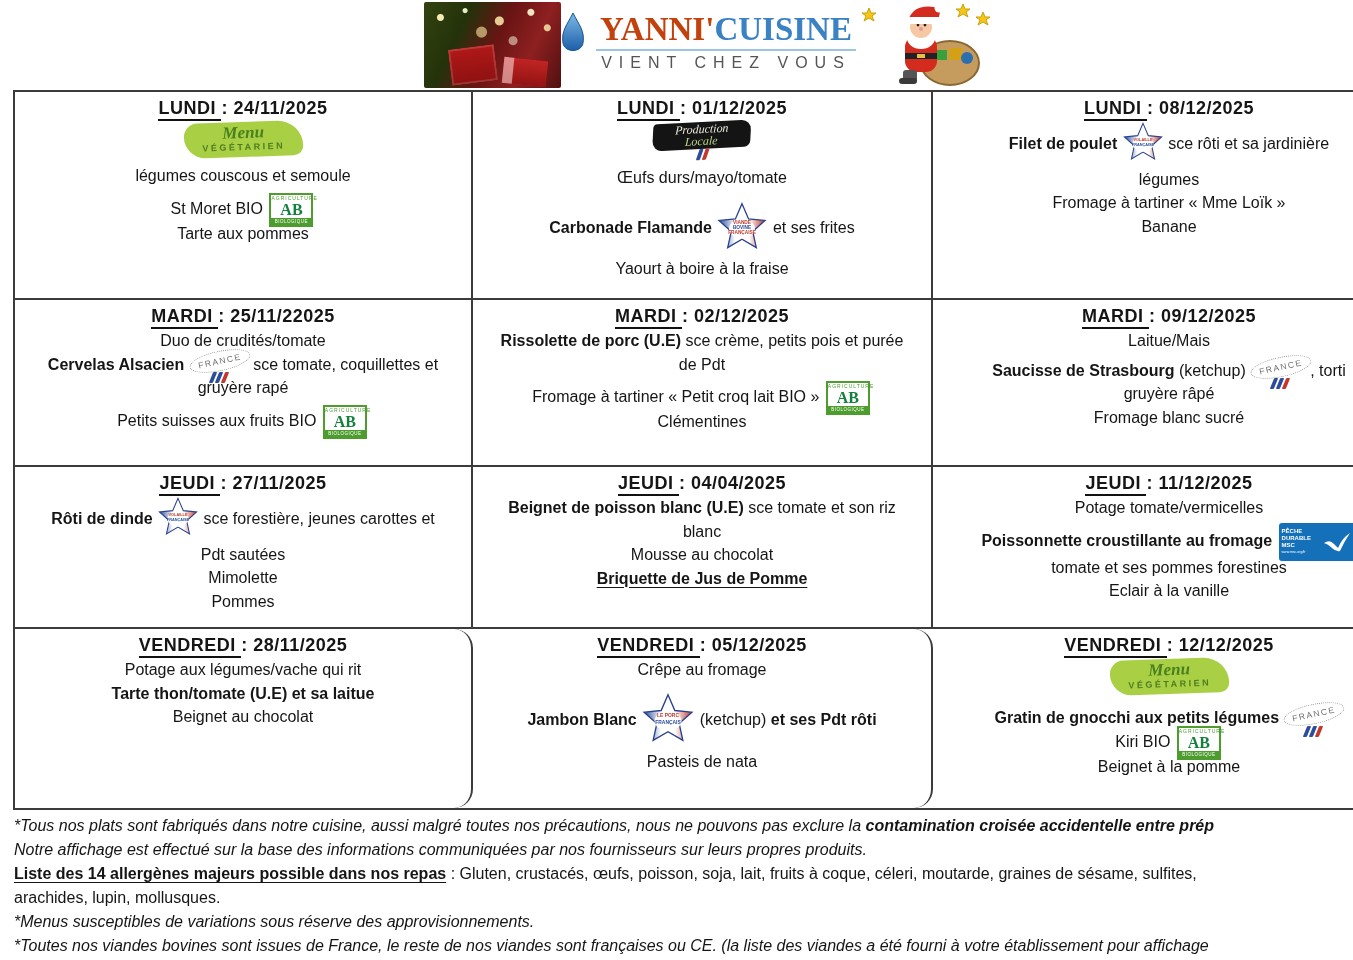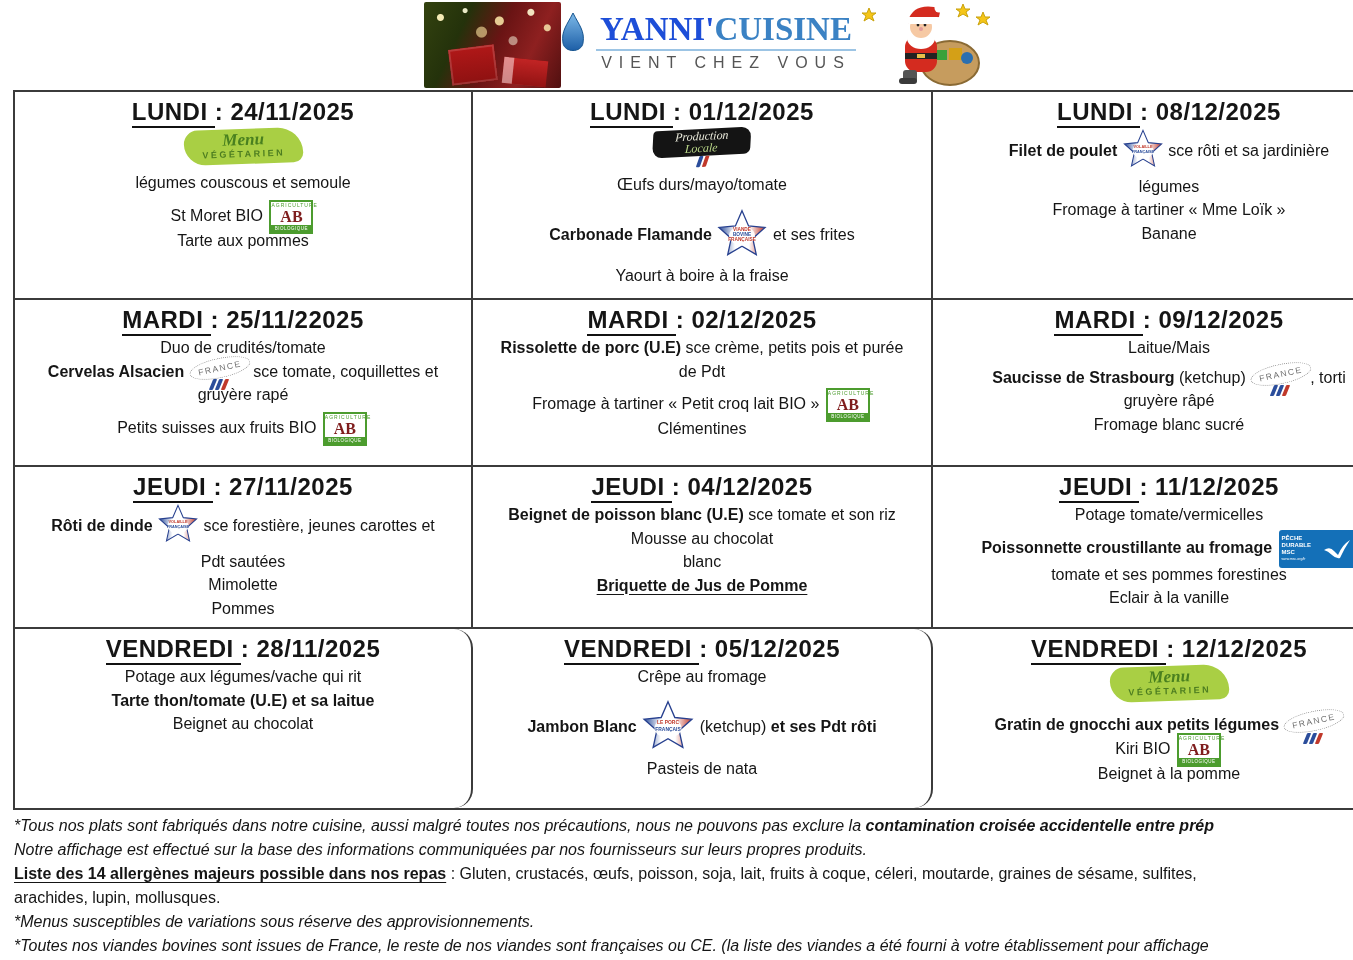--- a/index.html
+++ b/index.html
@@ -20,53 +20,53 @@
       linear-gradient(115deg,#33420f 0%,#24320b 28%,#6a1414 52%,#8e2020 74%,#511010 100%);}
   .gifts::before{content:"";position:absolute;left:26px;bottom:5px;width:46px;height:36px;
       background:linear-gradient(#b01818,#8e1111);box-shadow:inset 0 0 0 2px rgba(255,255,255,.15);
       transform:rotate(-7deg);}
   .gifts::after{content:"";position:absolute;right:14px;bottom:3px;width:34px;height:26px;
       background:linear-gradient(#c22424,#921313);transform:rotate(6deg);
       border-left:10px solid rgba(255,230,230,.55);}
   .brand{position:absolute;left:596px;top:12px;width:260px;text-align:center;}
   .brand-icon{position:absolute;left:-38px;top:0px;}
   .brand-name{font-family:"Liberation Serif",serif;font-weight:bold;font-size:33px;line-height:34px;white-space:nowrap;}
-  .brand-prefix{color:#1d4ed8;}
+  .brand-prefix{color:#c2410c;}
   .brand-suffix{color:#3b82c4;}
   .tagline{margin-top:3px;border-top:2px solid #9cc4e4;padding-top:3px;
            font-size:16px;letter-spacing:7px;color:#555;white-space:nowrap;}
   .santa{position:absolute;left:855px;top:0;width:140px;height:88px;}
 
   
   .menu-table{position:absolute;left:13px;top:90px;display:grid;
       grid-template-columns:458px 460px 472px;
       grid-template-rows:208px 167px 162px 179px;
       border:2px solid #3b3b3b;}
   .menu-cell{border-right:2px solid #3b3b3b;border-bottom:2px solid #3b3b3b;
       padding:6px 2px 0;text-align:center;font-size:16px;overflow:visible;}
   .menu-cell:nth-child(3n){border-right:none;}
   .menu-table > .menu-cell:nth-last-child(-n+3){border-bottom:none;border-radius:19px;}
-  .day-header{font-size:24px;font-weight:bold;letter-spacing:.5px;margin-bottom:3px;white-space:nowrap;}
+  .day-header{font-size:18px;font-weight:bold;letter-spacing:.5px;margin-bottom:3px;white-space:nowrap;}
   .day-name{border-bottom:2px solid #111;padding-bottom:1px;}
   .menu-line{white-space:nowrap;line-height:1.35;margin:2px 0;}
   .b{font-weight:bold;}
   .u{text-decoration:underline;text-underline-offset:3px;margin-top:40px;}
 
   
   .logo{display:inline-block;vertical-align:middle;}
   
   .logo-menu-vegetarien .mv{display:inline-block;background:#a9cf44;padding:3px 18px 4px;
       border-radius:14px 26px 10px 22px;transform:rotate(-2deg);}
   .logo-menu-vegetarien .mv1{display:block;font-family:"Liberation Serif",serif;font-style:italic;
       font-weight:bold;font-size:17px;color:#49801f;line-height:16px;}
   .logo-menu-vegetarien .mv2{display:block;font-size:9px;letter-spacing:2.5px;color:#4d7d20;font-weight:bold;}
   
   .logo-ab-bio{width:40px;margin:-6px 2px;text-align:center;background:#fff;border:2px solid #4c9c2e;}
   .logo-ab-bio .ab-top{display:block;font-size:5px;letter-spacing:1px;color:#4c9c2e;line-height:7px;}
-  .logo-ab-bio .ab-main{display:block;font-size:16px;font-weight:bold;color:#7f1d1d;line-height:16px;
+  .logo-ab-bio .ab-main{display:block;font-size:16px;font-weight:bold;color:#15803d;line-height:16px;
       font-family:"Liberation Serif",serif;}
   .logo-ab-bio .ab-bot{display:block;font-size:4.5px;letter-spacing:.5px;color:#fff;background:#4c9c2e;line-height:7px;}
   
   .logo-france-stamp{width:60px;text-align:center;margin:-8px 0;}
   .logo-france-stamp .fs-oval{display:inline-block;border:1px dotted #9a9a9a;border-radius:50%;
       padding:4px 8px 3px;font-size:8.5px;letter-spacing:1.5px;color:#6e6e6e;transform:rotate(-12deg);}
   .logo-france-stamp .fs-flag{display:block;line-height:8px;margin-top:1px;}
   .fbar{display:inline-block;width:4px;height:11px;transform:skewX(-22deg);margin:0 1px;border-radius:1px;}
   .fbar.fb{background:#2b4d9b;} .fbar.fr{background:#c0392b;}
   
@@ -228,24 +228,24 @@
     <polygon points="30,2 37.6,19.5 56.6,21.3 42.4,34 46.5,52.7 30,43 13.5,52.7 17.6,34 3.4,21.3 22.4,19.5" fill="url(#st42)" stroke="#27408f" stroke-width="1.5"></polygon>
     <ellipse cx="30" cy="31" rx="15" ry="11" fill="#fff" opacity=".9"></ellipse>
     <text x="30" y="27" text-anchor="middle" font-size="5.5" font-weight="bold" fill="#c0392b">VOLAILLE</text>
               <text x="30" y="34" text-anchor="middle" font-size="5.5" font-weight="bold" fill="#2b4d9b">FRANÇAISE</text>
   </svg></span><span> sce forestière, jeunes carottes et</span></div>
         <div class="menu-line"><span>Pdt sautées</span></div>
         <div class="menu-line"><span>Mimolette</span></div>
         <div class="menu-line"><span>Pommes</span></div>
       </div>
       <div class="menu-cell">
-        <div class="day-header"><span class="day-name">JEUDI </span><span> : 04/12/2025</span></div>
+        <div class="day-header"><span class="day-name">JEUDI </span><span> : 04/04/2025</span></div>
         <div class="menu-line"><span class="b">Beignet de poisson blanc (U.E)</span><span> sce tomate et son riz</span></div>
+        <div class="menu-line"><span>blanc</span></div>
         <div class="menu-line"><span>Mousse au chocolat</span></div>
-        <div class="menu-line"><span>blanc</span></div>
         <div class="menu-line"><span class="b u">Briquette de Jus de Pomme</span></div>
       </div>
       <div class="menu-cell">
         <div class="day-header"><span class="day-name">JEUDI </span><span> : 11/12/2025</span></div>
         <div class="menu-line"><span>Potage tomate/vermicelles</span></div>
         <div style="height: 6px;"></div>
         <div class="menu-line"><span class="b">Poissonnette croustillante au fromage </span><span class="logo logo-msc">
             <span class="msc-txt">PÊCHE<br>DURABLE<br>MSC<span class="msc-url">www.msc.org/fr</span></span>
     <svg width="30" height="24" viewBox="0 0 30 24">
               <path d="M2 13 Q8 9 12 14 L16 18 Q20 8 28 3 Q22 12 18 21 Q14 22 10 18 Q6 14 2 13 Z" fill="#fff"></path>

